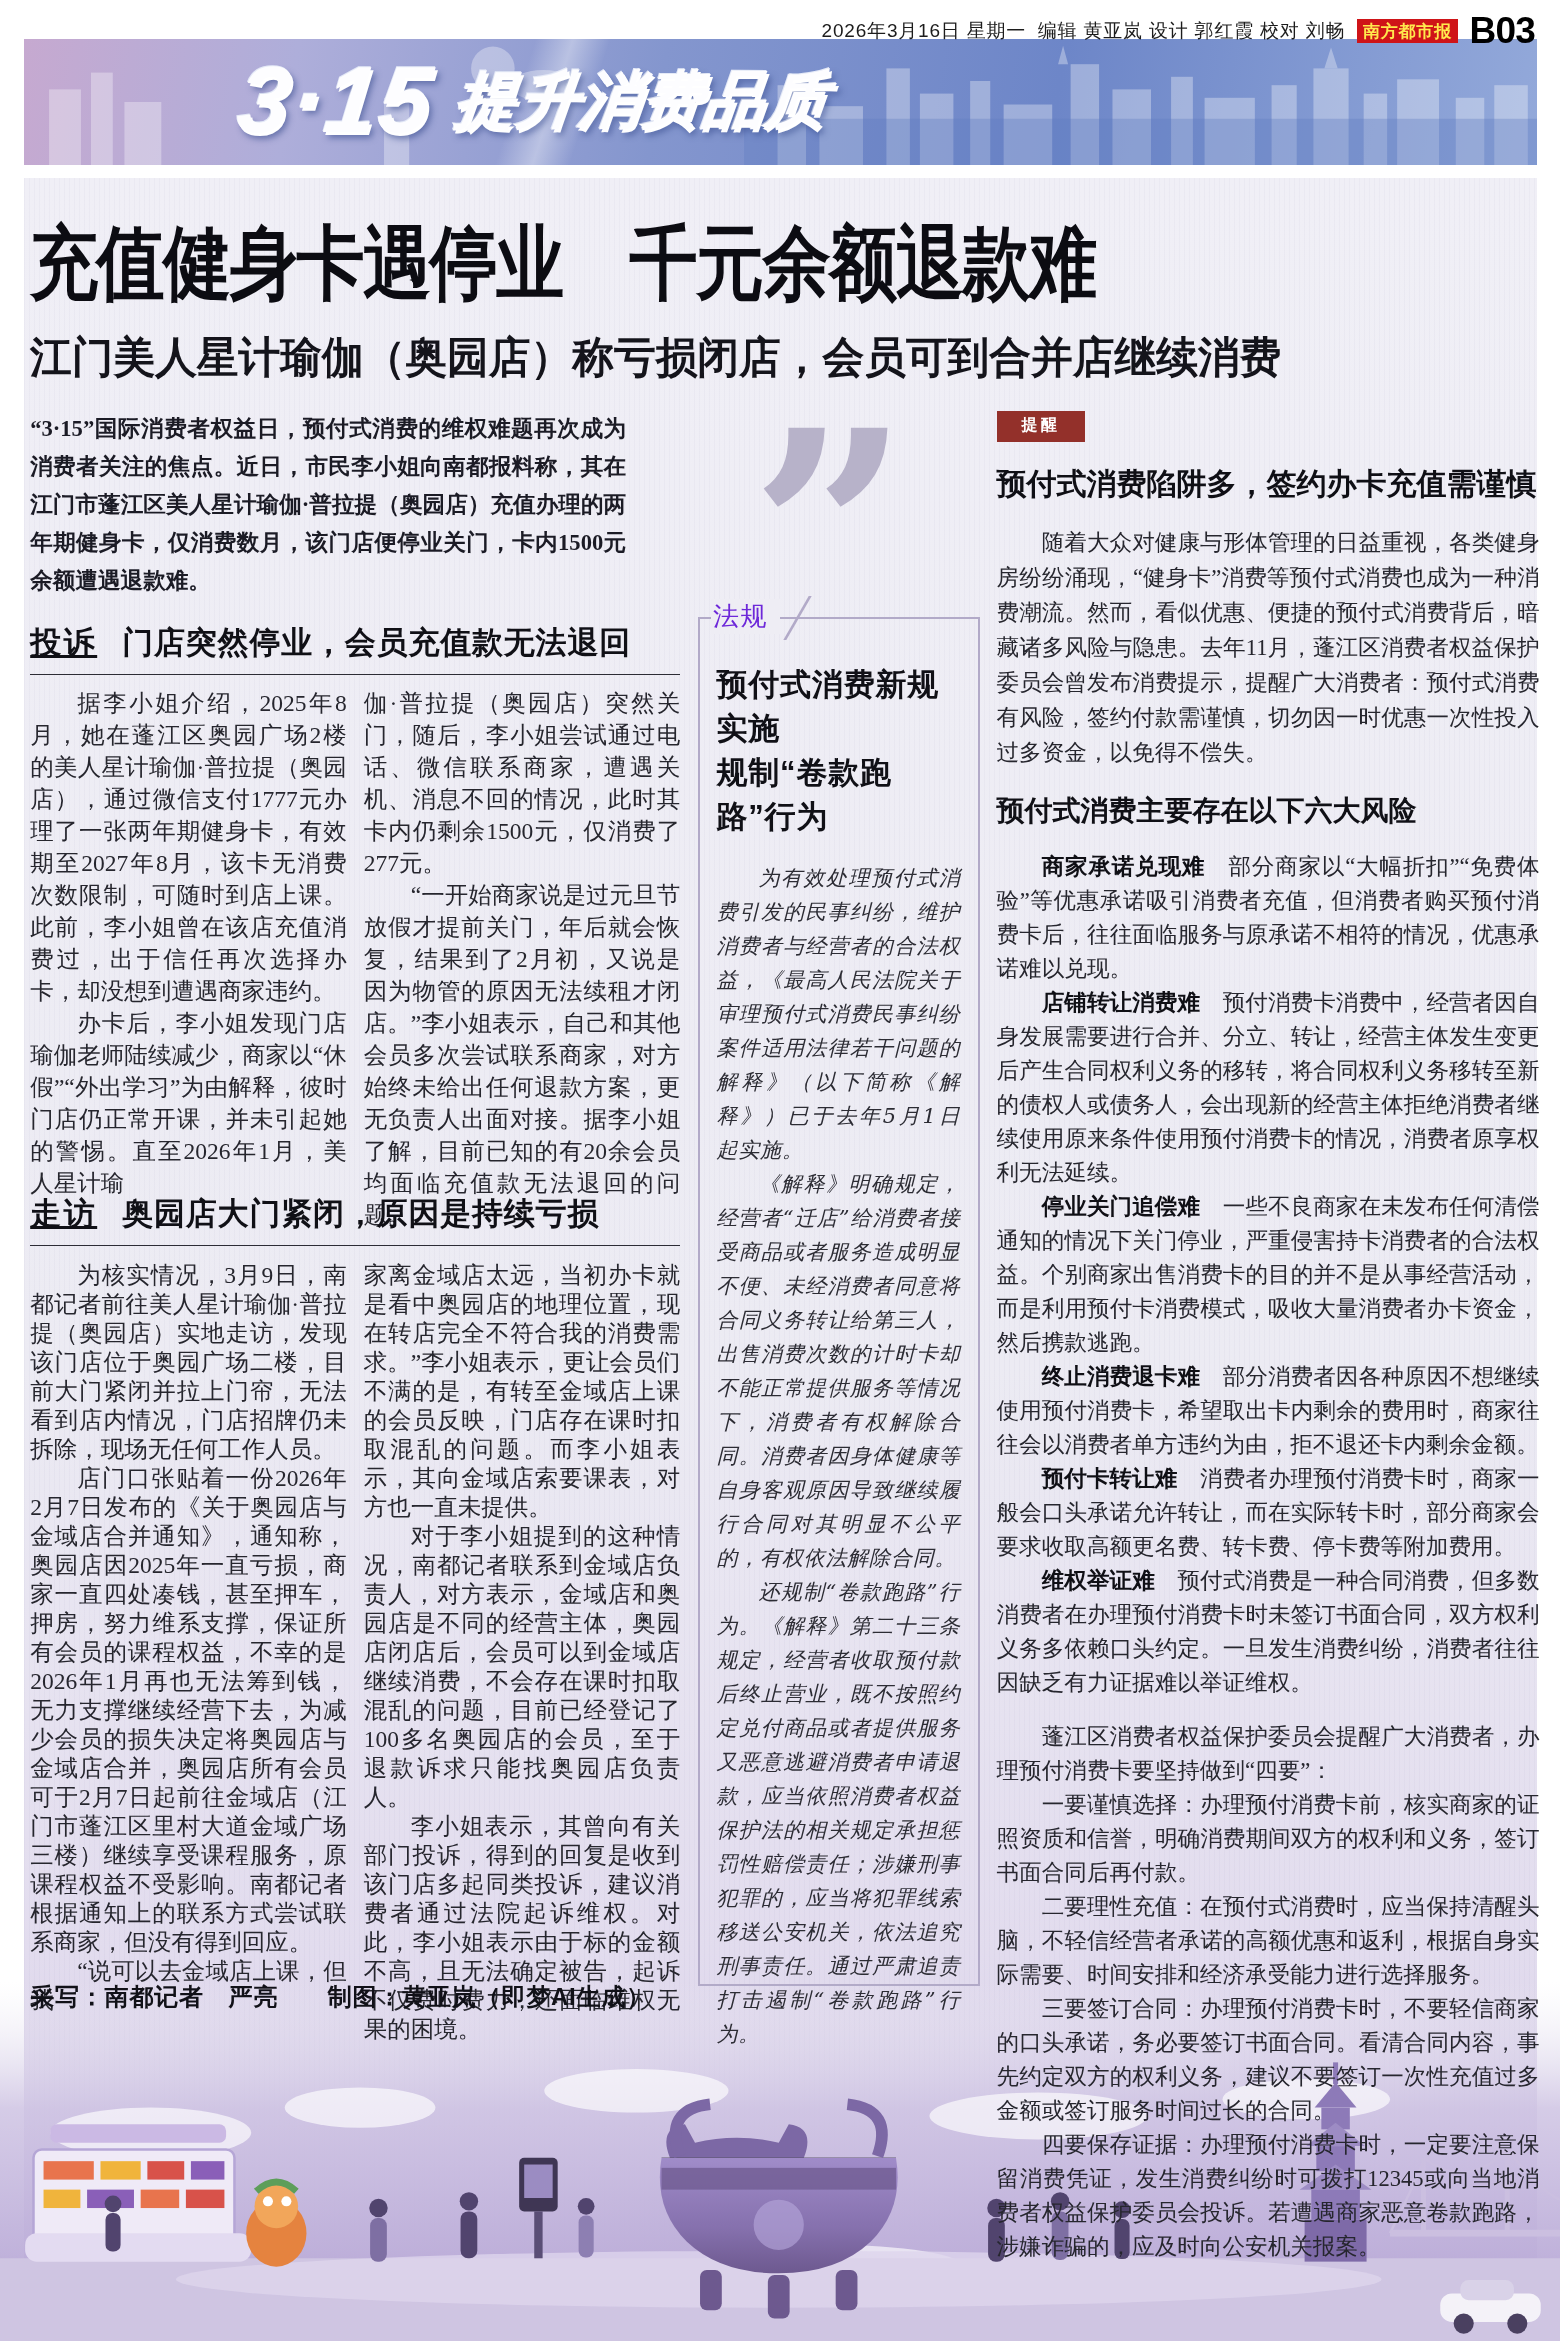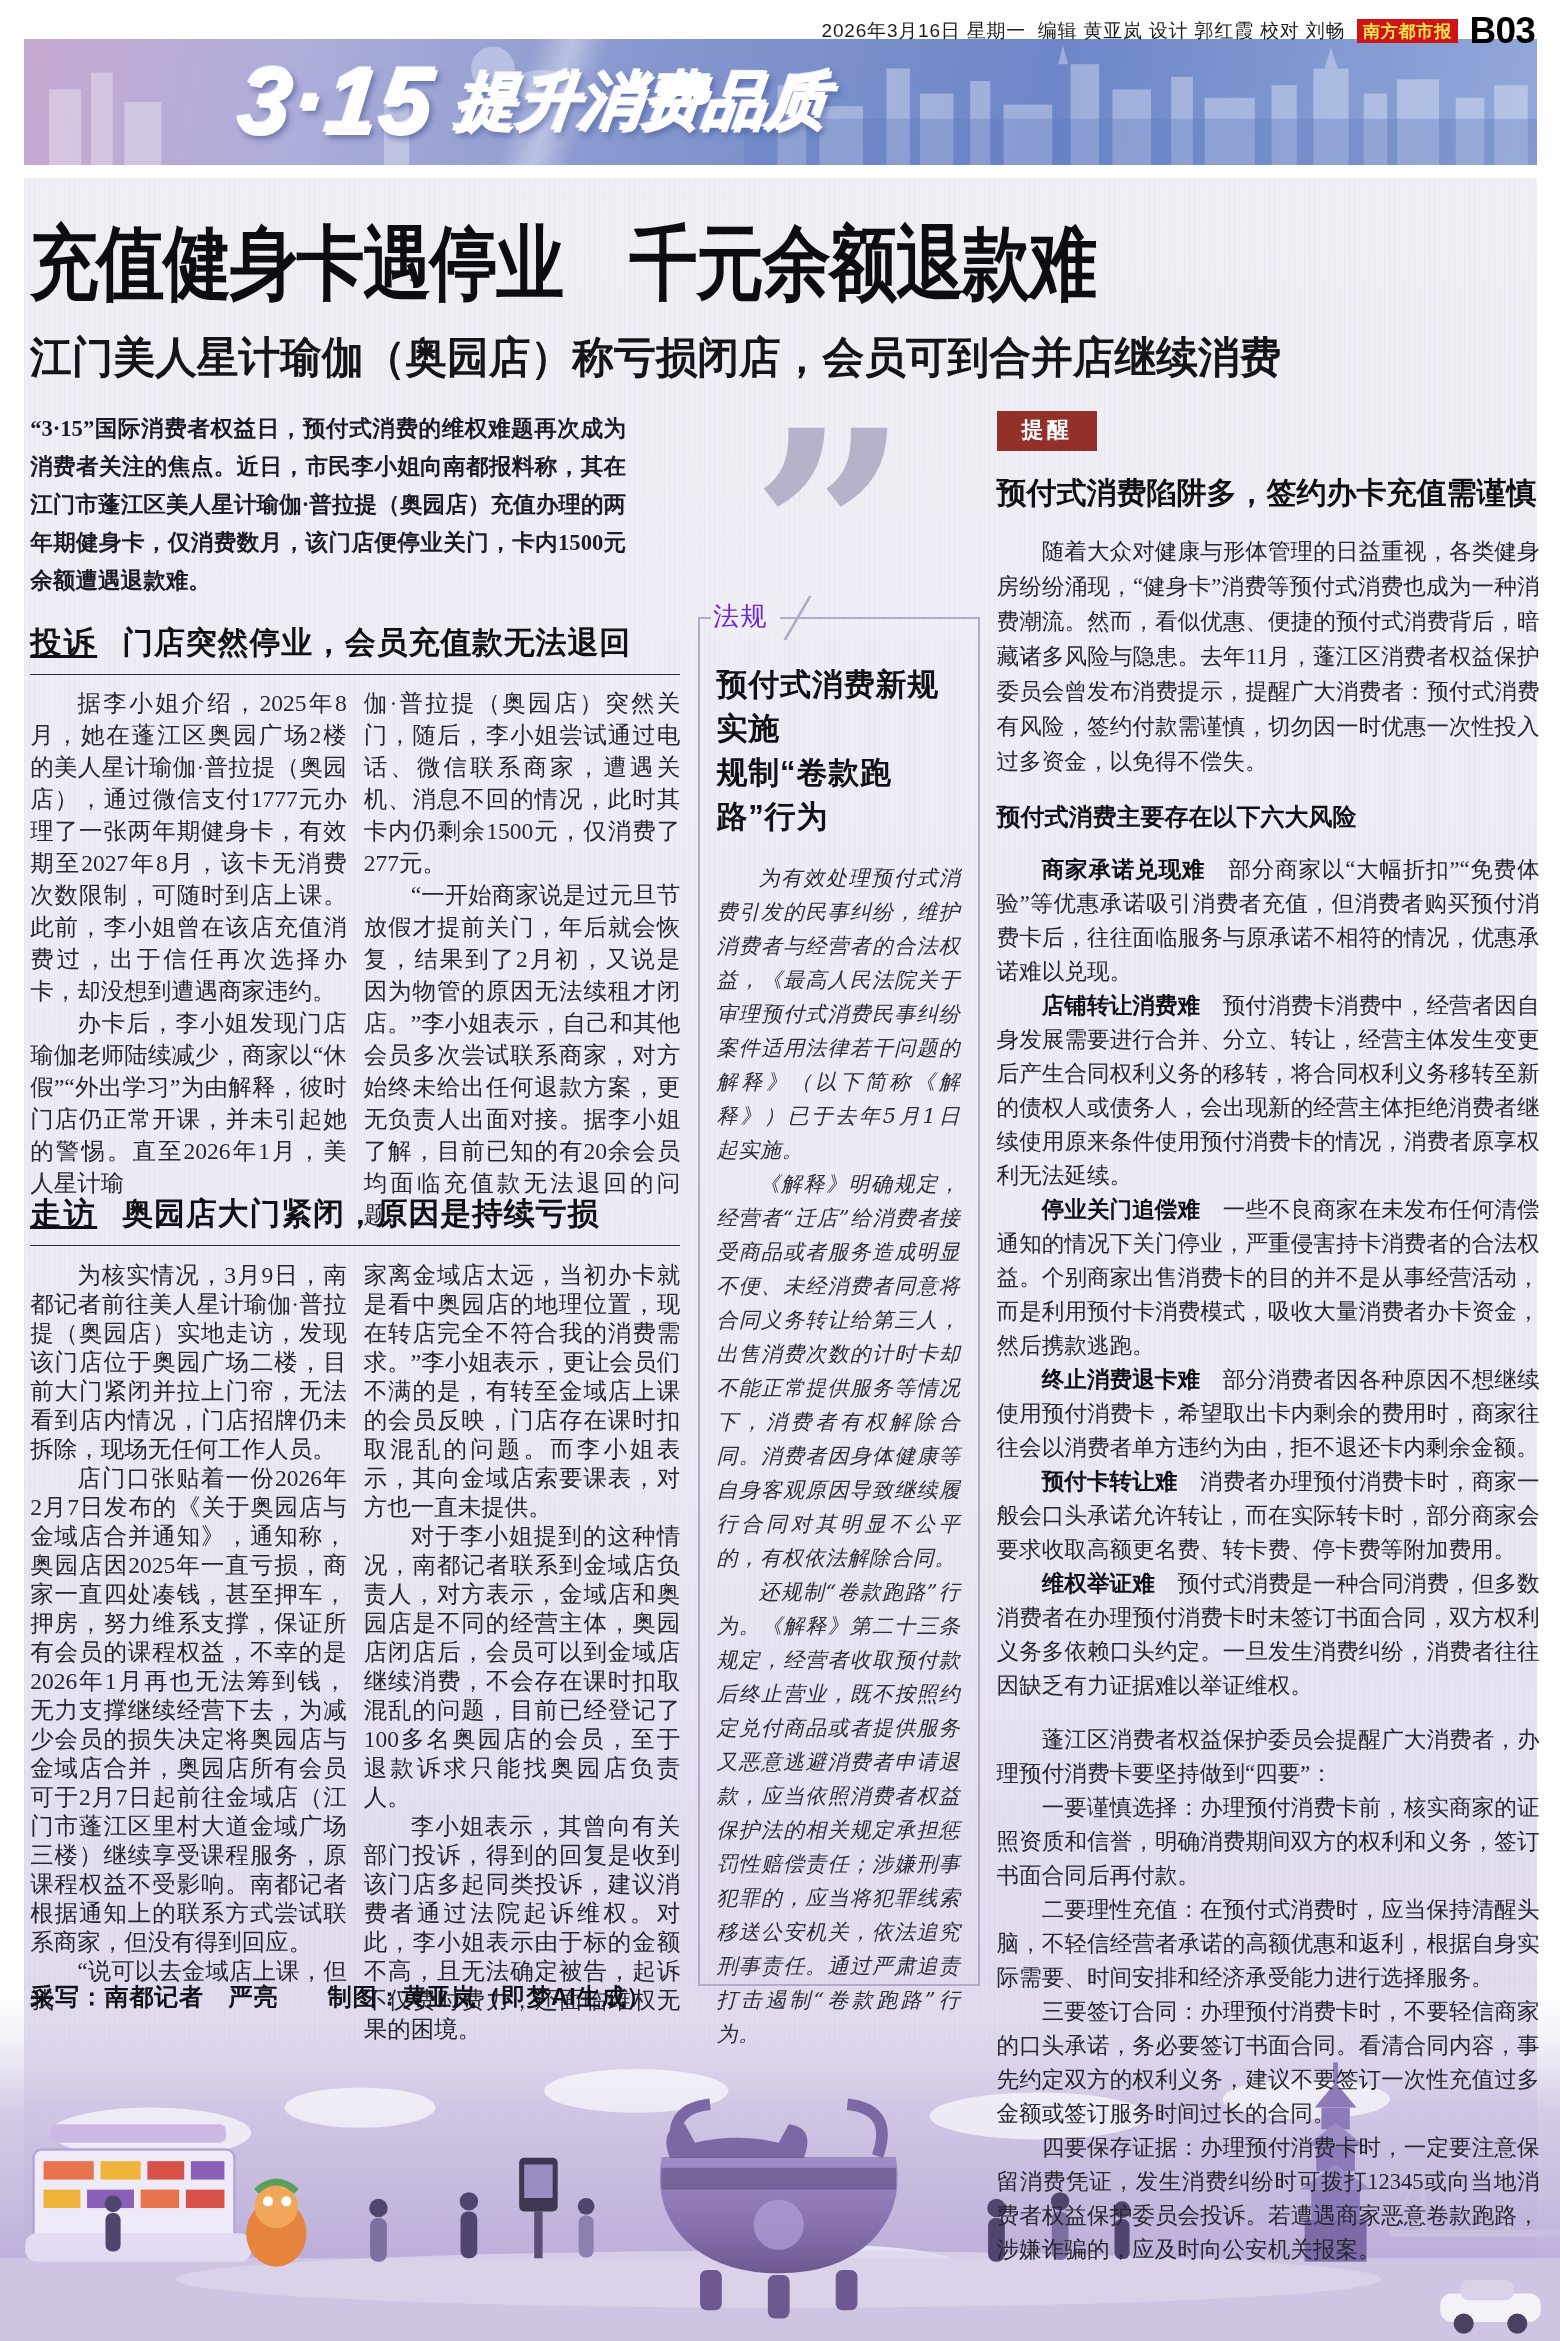--- a/index.html
+++ b/index.html
@@ -71,26 +71,26 @@
   .fagui-tab::after{content:"";position:absolute;right:-18.4px;top:-3.4px;width:2.5px;height:44px;
     background:#b2aac8;transform:skewX(-30deg);}
   .fagui-title{margin:44px 17px 8.4px;font-size:31px;font-weight:800;line-height:44px;
     color:#101016;letter-spacing:0.8px;}
   .fagui-body{margin:22px 17px 0;}
   .fagui-body p{margin:0;text-indent:2em;font-family:"DejaVu Serif",serif;font-style:italic;
     font-size:21px;line-height:34px;letter-spacing:0.8px;text-align:justify;color:#2c2c34;}
 
   
   .tixing{left:973px;top:233px;width:543px;}
-  .tixing-label{display:inline-block;background:#93302a;color:#ffffff;font-size:22px;
+  .tixing-label{display:inline-block;background:#93302a;color:#ffffff;font-size:16px;
     font-weight:800;letter-spacing:3.4px;padding:4.2px 25px 5.9px;}
   .tixing-title{margin-top:22px;font-size:30px;font-weight:800;color:#0f0f15;letter-spacing:0;}
   .tixing .body-text{margin-top:20px;}
   .tixing .body-text p{font-size:22.6px;line-height:35px;}
-  .risks-heading{margin:22px 0 5px;font-size:24px;font-weight:800;color:#101016;}
+  .risks-heading{margin:22px 0 5px;font-size:28px;font-weight:800;color:#101016;}
   .tixing .risks p b{font-family:"Liberation Sans",sans-serif;font-weight:800;color:#0f0f15;}
   .tixing .risks p{line-height:34px;}
   .tixing .siyao p{line-height:34px;}
 
   
   .illustration{left:-23.5px;right:-23.5px;bottom:0;height:360px;z-index:1;}
   .illustration svg{width:100%;height:100%;display:block;}
 </style>
 </head>
 <body>

